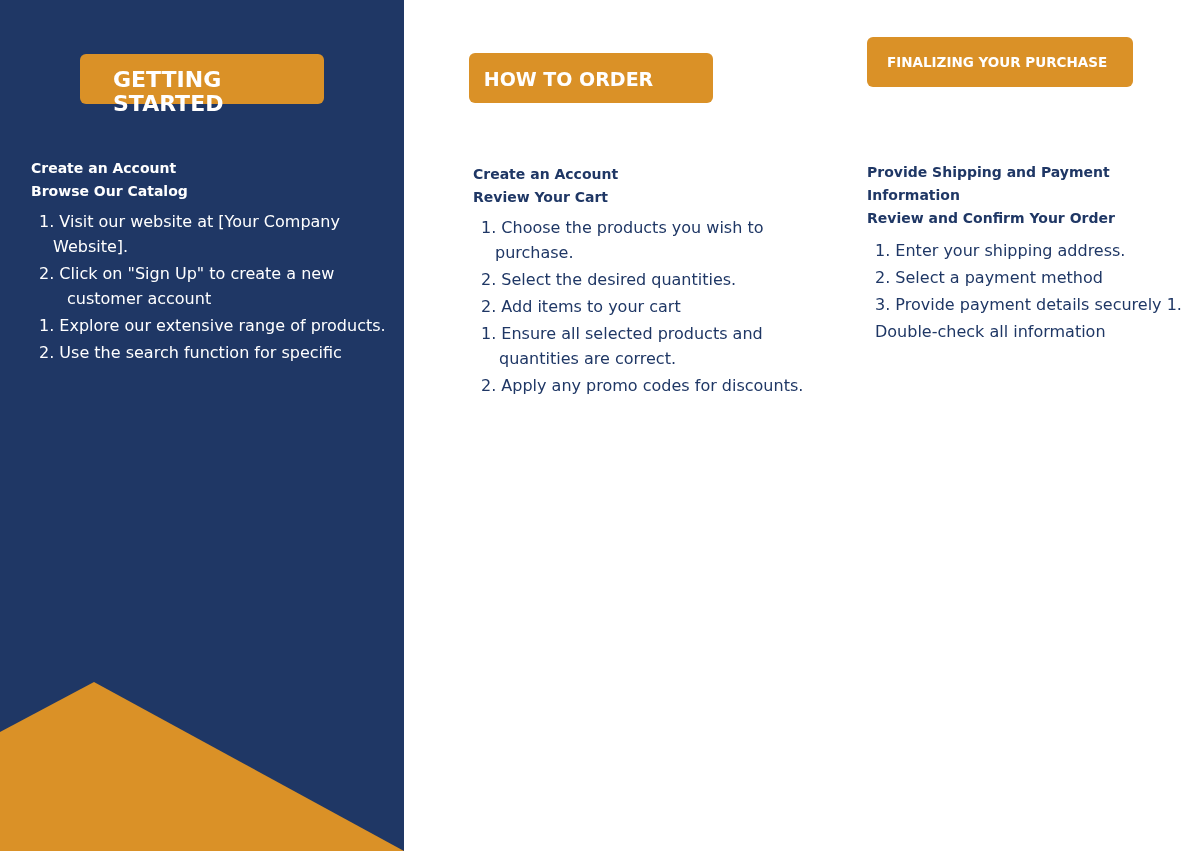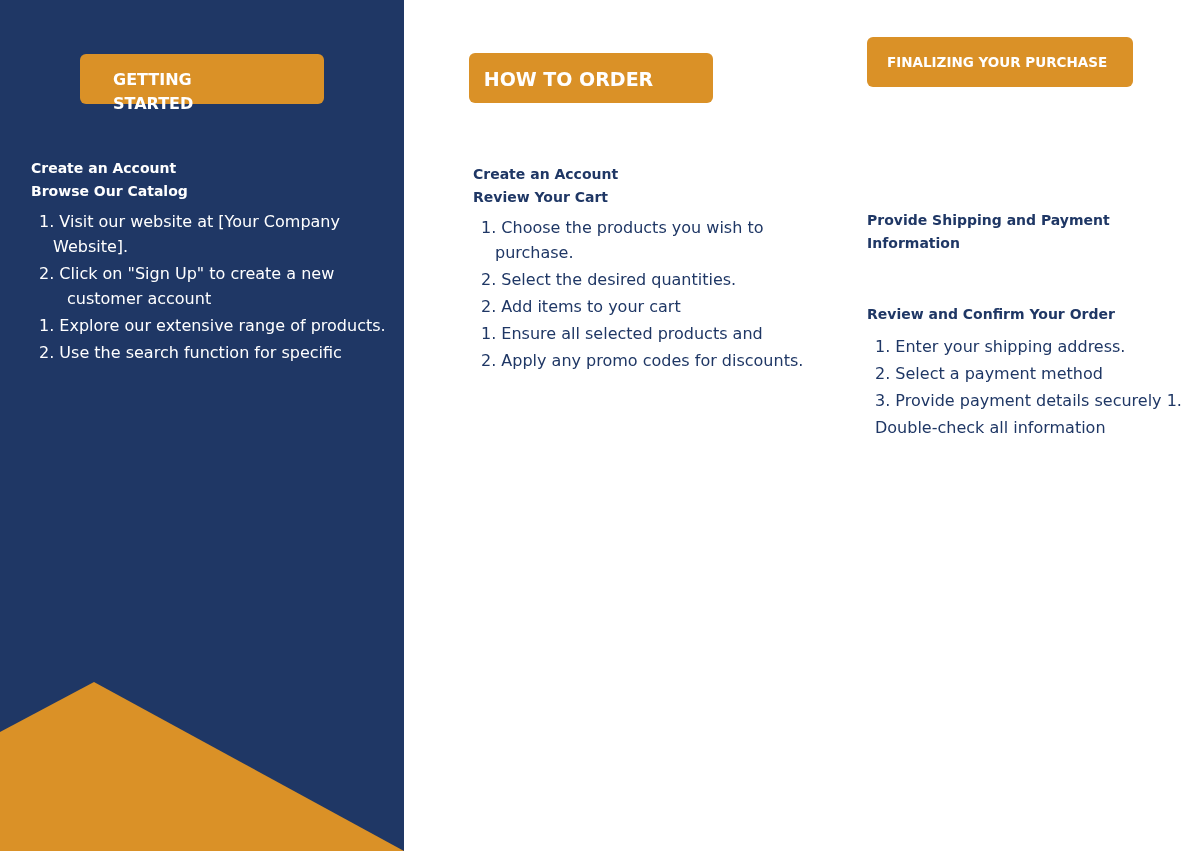--- a/index.html
+++ b/index.html
@@ -2,34 +2,34 @@
 <html><head>
 <meta charset="utf-8">
 <style>
   html, body { margin:0; padding:0; }
   body { width:1200px; height:851px; position:relative; overflow:hidden; background:#ffffff; font-family:"DejaVu Sans", sans-serif; }
   .panel-left { position:absolute; left:0; top:0; width:404px; height:851px; background:#1f3765; overflow:hidden; }
   .triangle { position:absolute; left:0; top:0; width:404px; height:851px; }
   .tab { position:absolute; background:#da9127; border-radius:6px; color:#ffffff; font-weight:bold; }
   .tab span { position:absolute; }
   .tab1 { left:80px; top:54px; width:244px; height:50px; }
-  .tab1 span { left:33px; top:14px; font-size:16px; line-height:24px; width:140px; }
+  .tab1 span { left:33px; top:14px; font-size:22px; line-height:24px; width:140px; }
   .tab2 { left:469px; top:53px; width:244px; height:50px; }
   .tab2 span { left:0; width:199px; text-align:center; top:14px; font-size:19px; line-height:24px; }
   .tab3 { left:867px; top:37px; width:266px; height:50px; }
   .tab3 span { left:20px; top:15px; font-size:13.5px; line-height:20px; white-space:nowrap; }
   .col { position:absolute; }
   .col h3 { margin:0; font-size:14px; line-height:25px; font-weight:bold; }
   .col ol { list-style:none; margin:8px; padding:0; }
   .col li { font-size:16px; line-height:25px; margin-bottom:2px; }
   .col li .cont { display:block; padding-left:14px; }
   .c1 { left:31px; top:156px; width:370px; color:#ffffff; }
   .c2 { left:473px; top:162px; width:360px; color:#1f3765; }
   .c3 { left:867px; top:161px; width:330px; color:#1f3765; }
-  .c3 h3 { line-height:23px;margin-top:48px; }
+  .c3 h3 { line-height:23px; }
 </style>
 </head>
 <body>
 
 <div class="panel-left">
   <svg class="triangle" viewBox="0 0 404 851">
     <polygon points="0,732 94,682 404,851 0,851" fill="#da9127"></polygon>
   </svg>
 </div>
 
@@ -54,21 +54,21 @@
   </ol>
 </div>
 
 <div class="col c2">
   <h3>Create an Account</h3>
   <h3 style="line-height:20px">Review Your Cart</h3>
   <ol>
     <li><span>1. Choose the products you wish to</span><span class="cont">purchase.</span></li>
     <li><span>2. Select the desired quantities.</span></li>
     <li><span>2. Add items to your cart</span></li>
-    <li><span>1. Ensure all selected products and</span></li>
+    <li><span>1. Ensure all selected products and</span><span class="cont" style="padding-left:18px">quantities are correct.</span></li>
     <li><span>2. Apply any promo codes for discounts.</span></li>
   </ol>
 </div>
 
 <div class="col c3">
   <h3>Provide Shipping and Payment Information</h3>
   <h3 style="margin-bottom:3px">Review and Confirm Your Order</h3>
   <ol>
     <li><span>1. Enter your shipping address.</span></li>
     <li><span>2. Select a payment method</span></li>

